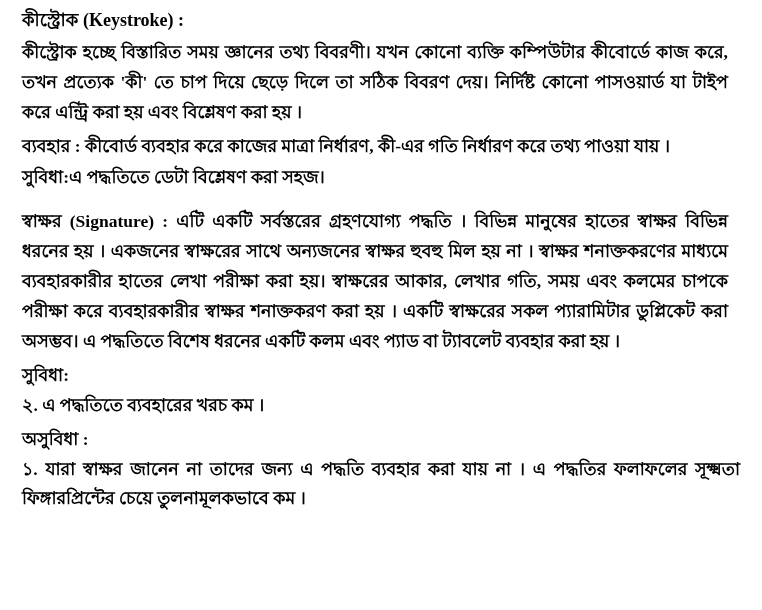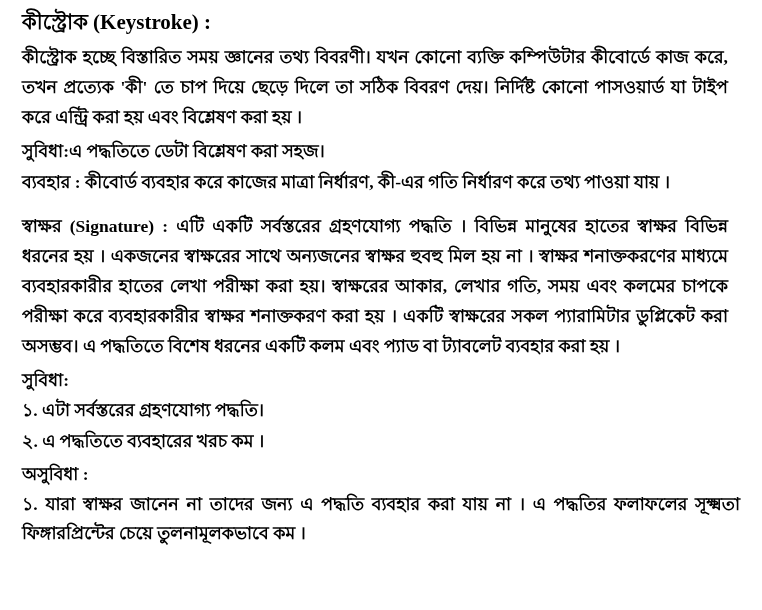--- a/index.html
+++ b/index.html
@@ -26,21 +26,21 @@
   }
   .para {
     font-size: 17.5px;
     line-height: 1.72;
     text-align: justify;
     text-justify: inter-word;
     margin: 0 12px 2px 0;
     font-weight: 700;
   }
   .heading {
-    font-size: 21px;
+    font-size: 18px;
     line-height: 1.6;
     font-weight: 700;
     margin: 0 0 2px 0;
   }
   .label-line {
     font-size: 17.5px;
     line-height: 1.68;
     font-weight: 700;
     margin: 0 0 2px 0;
     text-align: justify;
@@ -70,39 +70,38 @@
 </head>
 <body>
 
 <div class="page">
 
   <div class="block">
     <div class="heading">কীস্ট্রোক (Keystroke) :</div>
     <div class="para">কীস্ট্রোক হচ্ছে বিস্তারিত সময় জ্ঞানের তথ্য বিবরণী। যখন কোনো ব্যক্তি কম্পিউটার কীবোর্ডে কাজ করে, তখন প্রত্যেক 'কী' তে চাপ দিয়ে ছেড়ে দিলে তা সঠিক বিবরণ দেয়। নির্দিষ্ট কোনো পাসওয়ার্ড যা টাইপ করে এন্ট্রি করা হয় এবং বিশ্লেষণ করা হয় ।</div>
     <div class="gap-sm"></div>
     <div class="label-line">
-      <span class="inline">সুবিধা:</span><span class="inline">এ পদ্ধতিতে ডেটা বিশ্লেষণ করা সহজ।</span>
+      <span class="inline">ব্যবহার :</span>
+      <span class="inline">কীবোর্ড ব্যবহার করে কাজের মাত্রা নির্ধারণ, কী-এর গতি নির্ধারণ করে তথ্য পাওয়া যায় ।</span>
     </div>
     <div class="label-line">
-      <span class="inline">ব্যবহার :</span>
-      <span class="inline">কীবোর্ড ব্যবহার করে কাজের মাত্রা নির্ধারণ, কী-এর গতি নির্ধারণ করে তথ্য পাওয়া যায় ।</span>
+      <span class="inline">সুবিধা:</span><span class="inline">এ পদ্ধতিতে ডেটা বিশ্লেষণ করা সহজ।</span>
     </div>
   </div>
 
   <div class="gap-md"></div>
 
   <div class="block">
     <div class="para">
       <span class="inline">স্বাক্ষর (Signature) :</span>
       <span class="inline">এটি একটি সর্বস্তরের গ্রহণযোগ্য পদ্ধতি । বিভিন্ন মানুষের হাতের স্বাক্ষর বিভিন্ন ধরনের হয় । একজনের স্বাক্ষরের সাথে অন্যজনের স্বাক্ষর হুবহু মিল হয় না । স্বাক্ষর শনাক্তকরণের মাধ্যমে ব্যবহারকারীর হাতের লেখা পরীক্ষা করা হয়। স্বাক্ষরের আকার, লেখার গতি, সময় এবং কলমের চাপকে পরীক্ষা করে ব্যবহারকারীর স্বাক্ষর শনাক্তকরণ করা হয় । একটি স্বাক্ষরের সকল প্যারামিটার ডুপ্লিকেট করা অসম্ভব। এ পদ্ধতিতে বিশেষ ধরনের একটি কলম এবং প্যাড বা ট্যাবলেট ব্যবহার করা হয় ।</span>
     </div>
     <div class="gap-sm"></div>
     <div class="sublabel">সুবিধা:</div>
     <ul class="list">
-      <li>১. এটা সর্বস্তরের গ্রহণযোগ্য পদ্ধতি।</li>
       <li>২. এ পদ্ধতিতে ব্যবহারের খরচ কম ।</li>
     </ul>
     <div class="gap-sm"></div>
     <div class="sublabel">অসুবিধা :</div>
     <ul class="list">
       <li>১. যারা স্বাক্ষর জানেন না তাদের জন্য এ পদ্ধতি ব্যবহার করা যায় না । এ পদ্ধতির ফলাফলের সূক্ষ্মতা ফিঙ্গারপ্রিন্টের চেয়ে তুলনামূলকভাবে কম ।</li>
     </ul>
   </div>
 
 </div>

